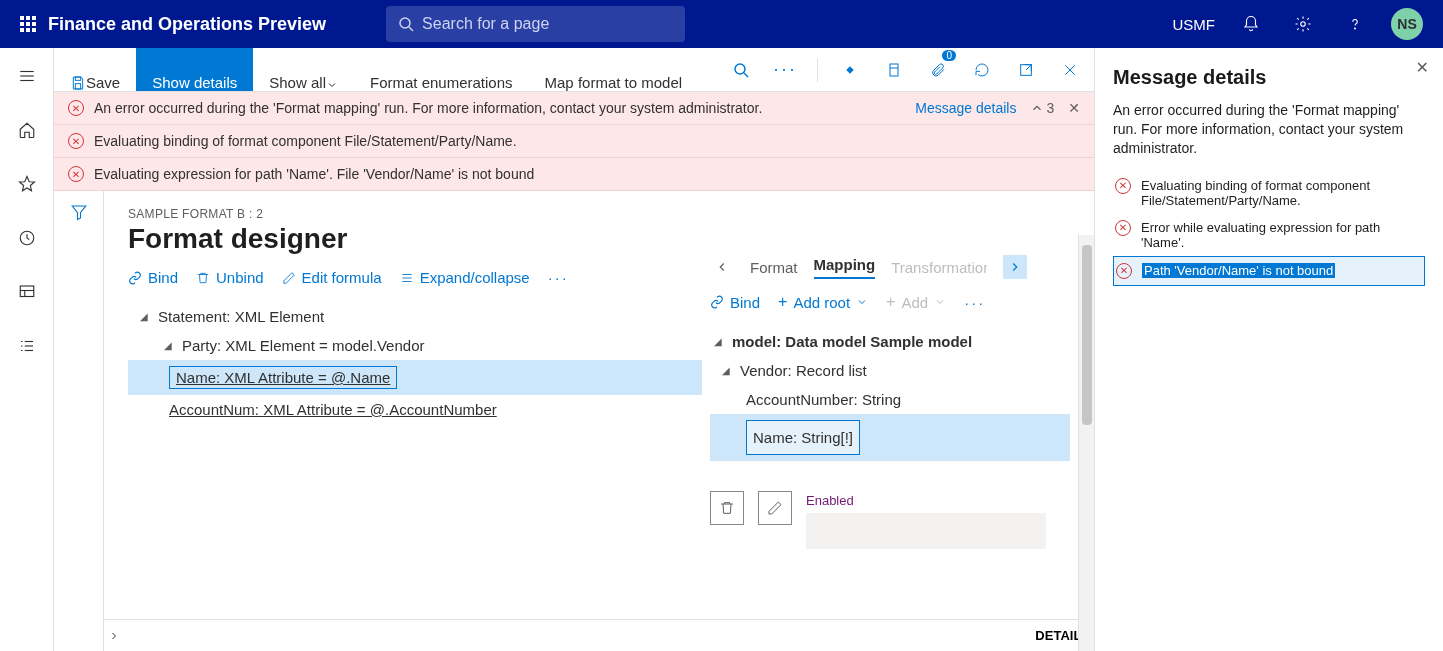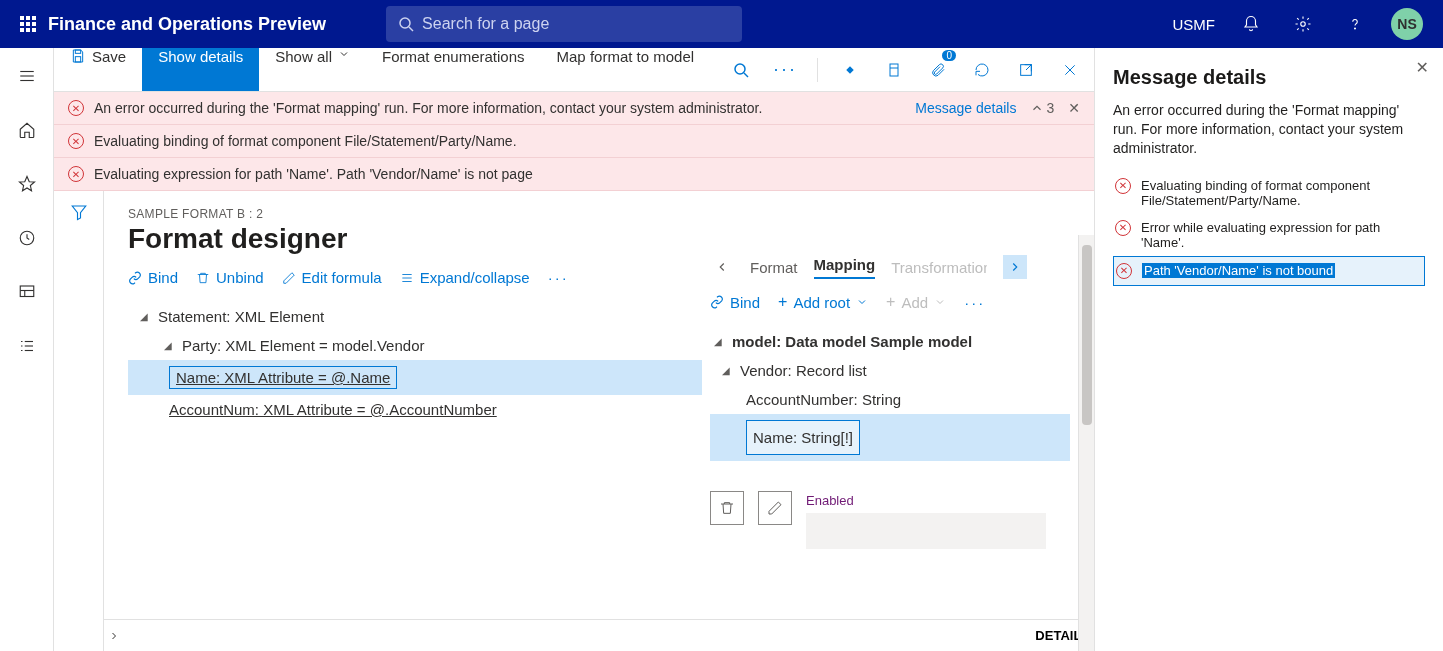--- a/index.html
+++ b/index.html
@@ -2,31 +2,31 @@
 <html><head>
 <meta charset="utf-8">
 <style>
 * { margin: 0; padding: 0; box-sizing: border-box; font-family: "Segoe UI", -apple-system, sans-serif; }
 body { width: 1443px; height: 651px; background: #fff; overflow: hidden; position: relative; }
 .topbar { height: 48px; background: #00188f; color: #fff; display: flex; align-items: center; padding: 0 8px; position: relative; z-index: 10; }
 .waffle { width: 40px; display: flex; align-items: center; justify-content: center; cursor: pointer; }
 .waffle-grid { display: grid; grid-template-columns: repeat(3,4px); grid-gap: 2px; }
 .waffle-grid span { width: 4px; height: 4px; background: #fff; }
 .app-title { font-size: 18px; font-weight: 600; margin-left: 0; }
-.search-box { margin-left: 60px; background: #2a3fa3; height: 36px; width: 356px; border-radius: 4px; display: flex; align-items: center; padding: 0 12px; color: #cdd3f0; cursor: text; }
+.search-box { margin-left: 60px; background: #2a3fa3; height: 36px; width: 299px; border-radius: 4px; display: flex; align-items: center; padding: 0 12px; color: #cdd3f0; cursor: text; }
 .search-box svg { margin-right: 8px; }
 .topbar-right { margin-left: auto; display: flex; align-items: center; gap: 20px; padding-right: 12px; }
 .topbar-icon { width: 32px; height: 32px; display: flex; align-items: center; justify-content: center; cursor: pointer; }
 .avatar { width: 32px; height: 32px; border-radius: 50%; background: #7fd1a9; color: #2f2f2f; display: flex; align-items: center; justify-content: center; font-size: 14px; font-weight: 600; }
 .content-row { display: flex; height: calc(100% - 48px); }
 .leftrail { width: 54px; background: #fff; border-right: 1px solid #e1e1e1; display: flex; flex-direction: column; align-items: center; padding-top: 12px; gap: 22px; color: #323130; }
 .leftrail-item { width: 32px; height: 32px; display: flex; align-items: center; justify-content: center; cursor: pointer; }
 .main-area { flex: 1; display: flex; flex-direction: column; border-right: 1px solid #e1e1e1; min-width: 0; }
 .toolbar { height: 44px; background: #fff; border-bottom: 1px solid #e1e1e1; display: flex; align-items: center; color: #323130; font-size: 15px; }
-.tool-btn { padding: 0 16px; height: 100%; display: flex; align-items: flex-start; cursor: pointer; gap: 6px; }
+.tool-btn { padding: 0 16px; height: 100%; display: flex; align-items: flex-end; cursor: pointer; }
 .tool-btn.primary { background: #0078d4; color: #fff; }
 .tool-icons { margin-left: auto; display: flex; align-items: center; gap: 12px; padding-right: 8px; }
 .tool-icon { width: 32px; height: 32px; display: flex; align-items: center; justify-content: center; cursor: pointer; color: #0078d4; position: relative; }
 .errorbar { background: #fde7e9; border-bottom: 1px solid #f3d0d3; padding: 8px 14px; display: flex; align-items: center; gap: 10px; font-size: 14px; color: #323130; }
 .err-icon { width: 16px; height: 16px; border: 1.5px solid #d13438; border-radius: 50%; display: flex; align-items: center; justify-content: center; color: #d13438; font-size: 10px; flex-shrink: 0; }
 .err-actions { margin-left: auto; display: flex; align-items: center; gap: 14px; color: #0078d4; }
 .designer-body { flex: 1; display: flex; min-height: 0; }
 .filter-col { width: 50px; border-right: 1px solid #e1e1e1; display: flex; justify-content: center; padding-top: 12px; }
 .designer-main { flex: 1; padding: 16px 24px; position: relative; overflow: auto; min-width: 0; }
 .crumb { font-size: 12px; color: #605e5c; letter-spacing: .3px; }
@@ -253,21 +253,21 @@
         </span>
         <span style="color:#605e5c;cursor:pointer;">✕</span>
       </div>
     </div>
     <div class="errorbar">
       <span class="err-icon">✕</span>
       <span>Evaluating binding of format component File/Statement/Party/Name.</span>
     </div>
     <div class="errorbar">
       <span class="err-icon">✕</span>
-      <span>Evaluating expression for path 'Name'.   Path 'Vendor/Name' is not page</span>
+      <span>Evaluating expression for path 'Name'.   File 'Vendor/Name' is not bound</span>
     </div>
 
     <div class="designer-body" style="position:relative;">
       <div class="filter-col">
         <div style="cursor:pointer;">
           <svg width="18" height="18" viewBox="0 0 24 24" fill="none" stroke="#0078d4" stroke-width="1.5">
               <polygon points="3 4 21 4 14 13 14 20 10 22 10 13"></polygon>
             </svg>
         </div>
       </div>

